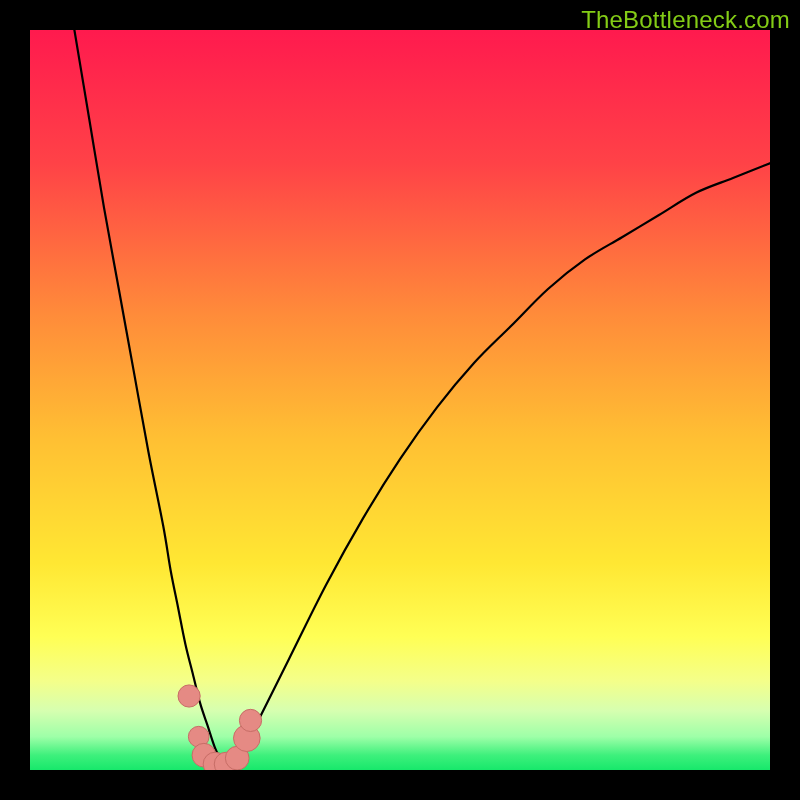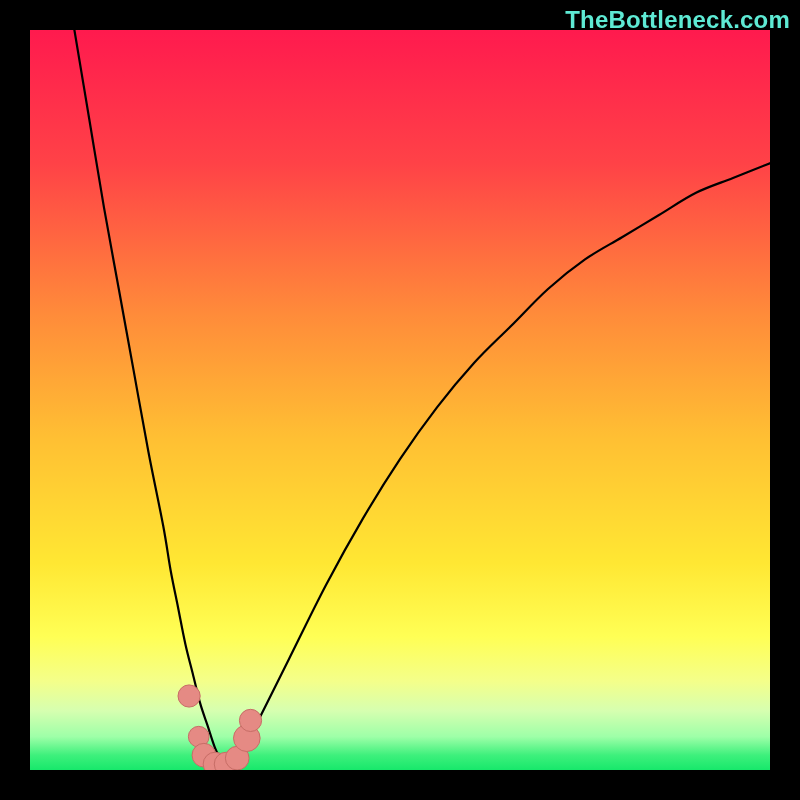--- a/index.html
+++ b/index.html
@@ -21,23 +21,23 @@
     left: 30px;
     top: 30px;
     width: 740px;
     height: 740px;
     overflow: hidden;
   }
   .watermark {
     position: absolute;
     top: 6px;
     right: 10px;
-    color: #5eead4;
+    color: #84cc16;
     font-size: 24px;
-    font-weight: 700;
+    font-weight: 400;
     letter-spacing: 0.2px;
     user-select: none;
   }
   svg { display: block; }
 </style>
 </head>
 <body>
 
 <div class="frame">
   <div class="watermark">TheBottleneck.com</div>

